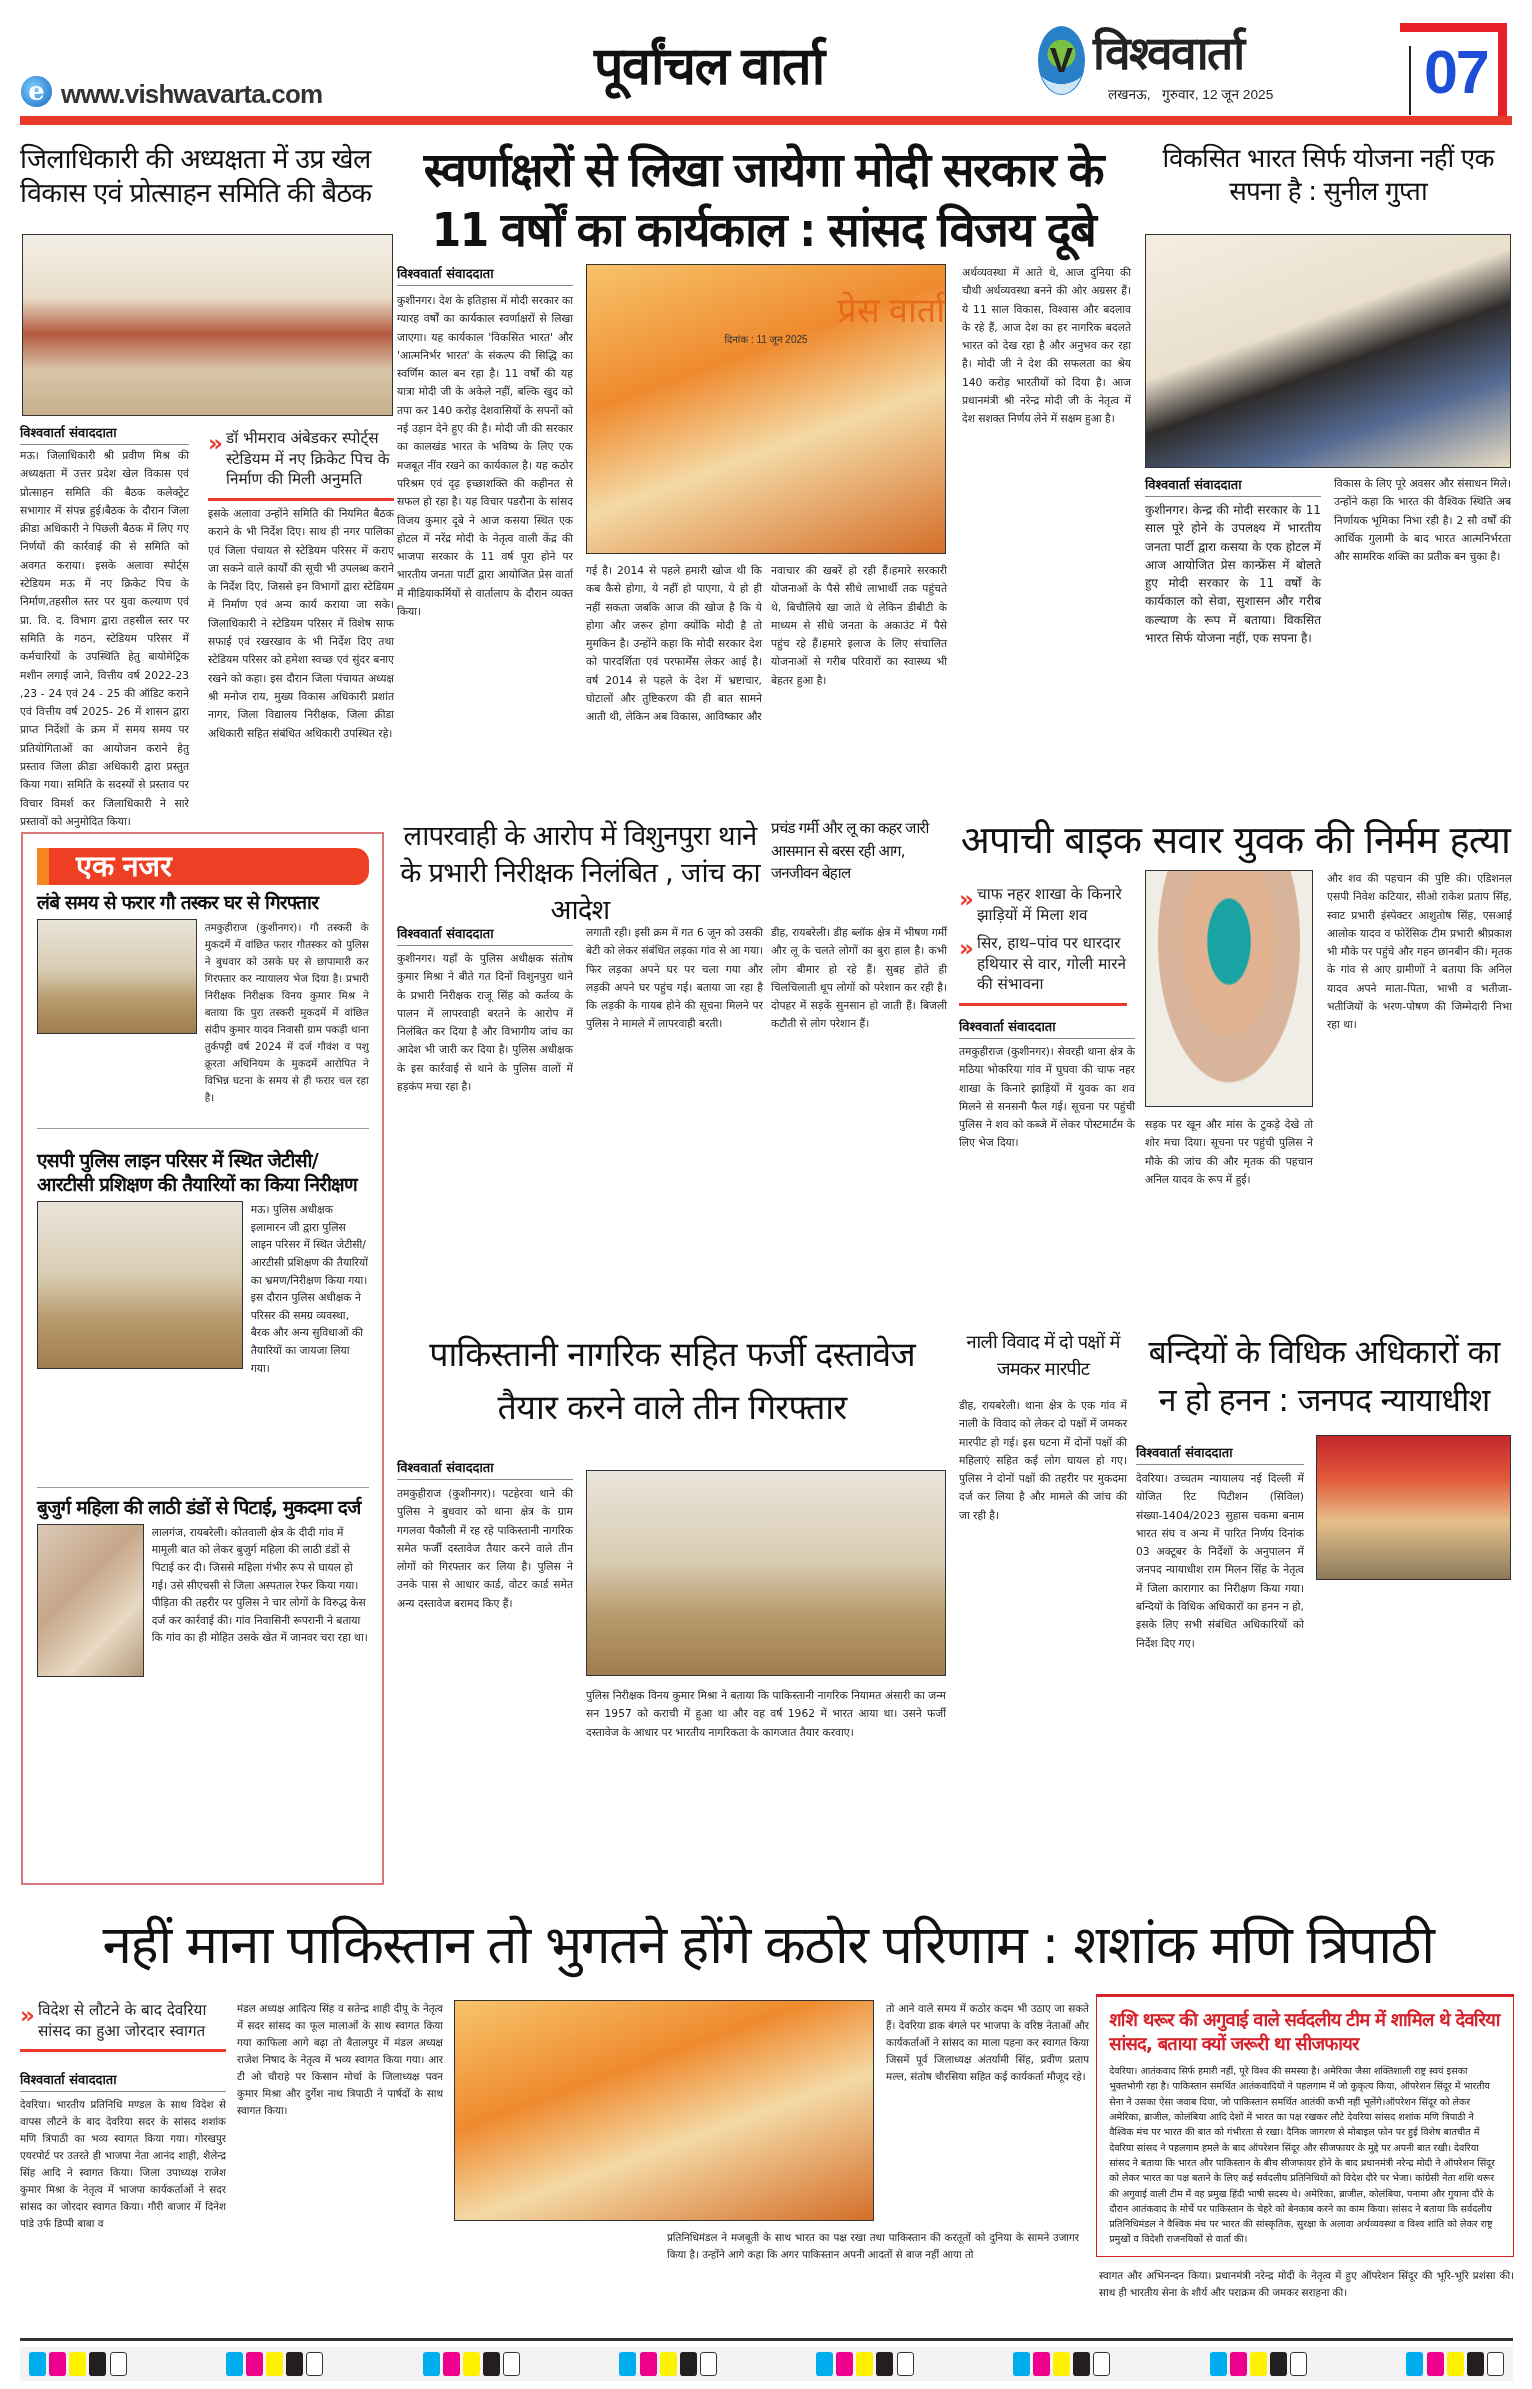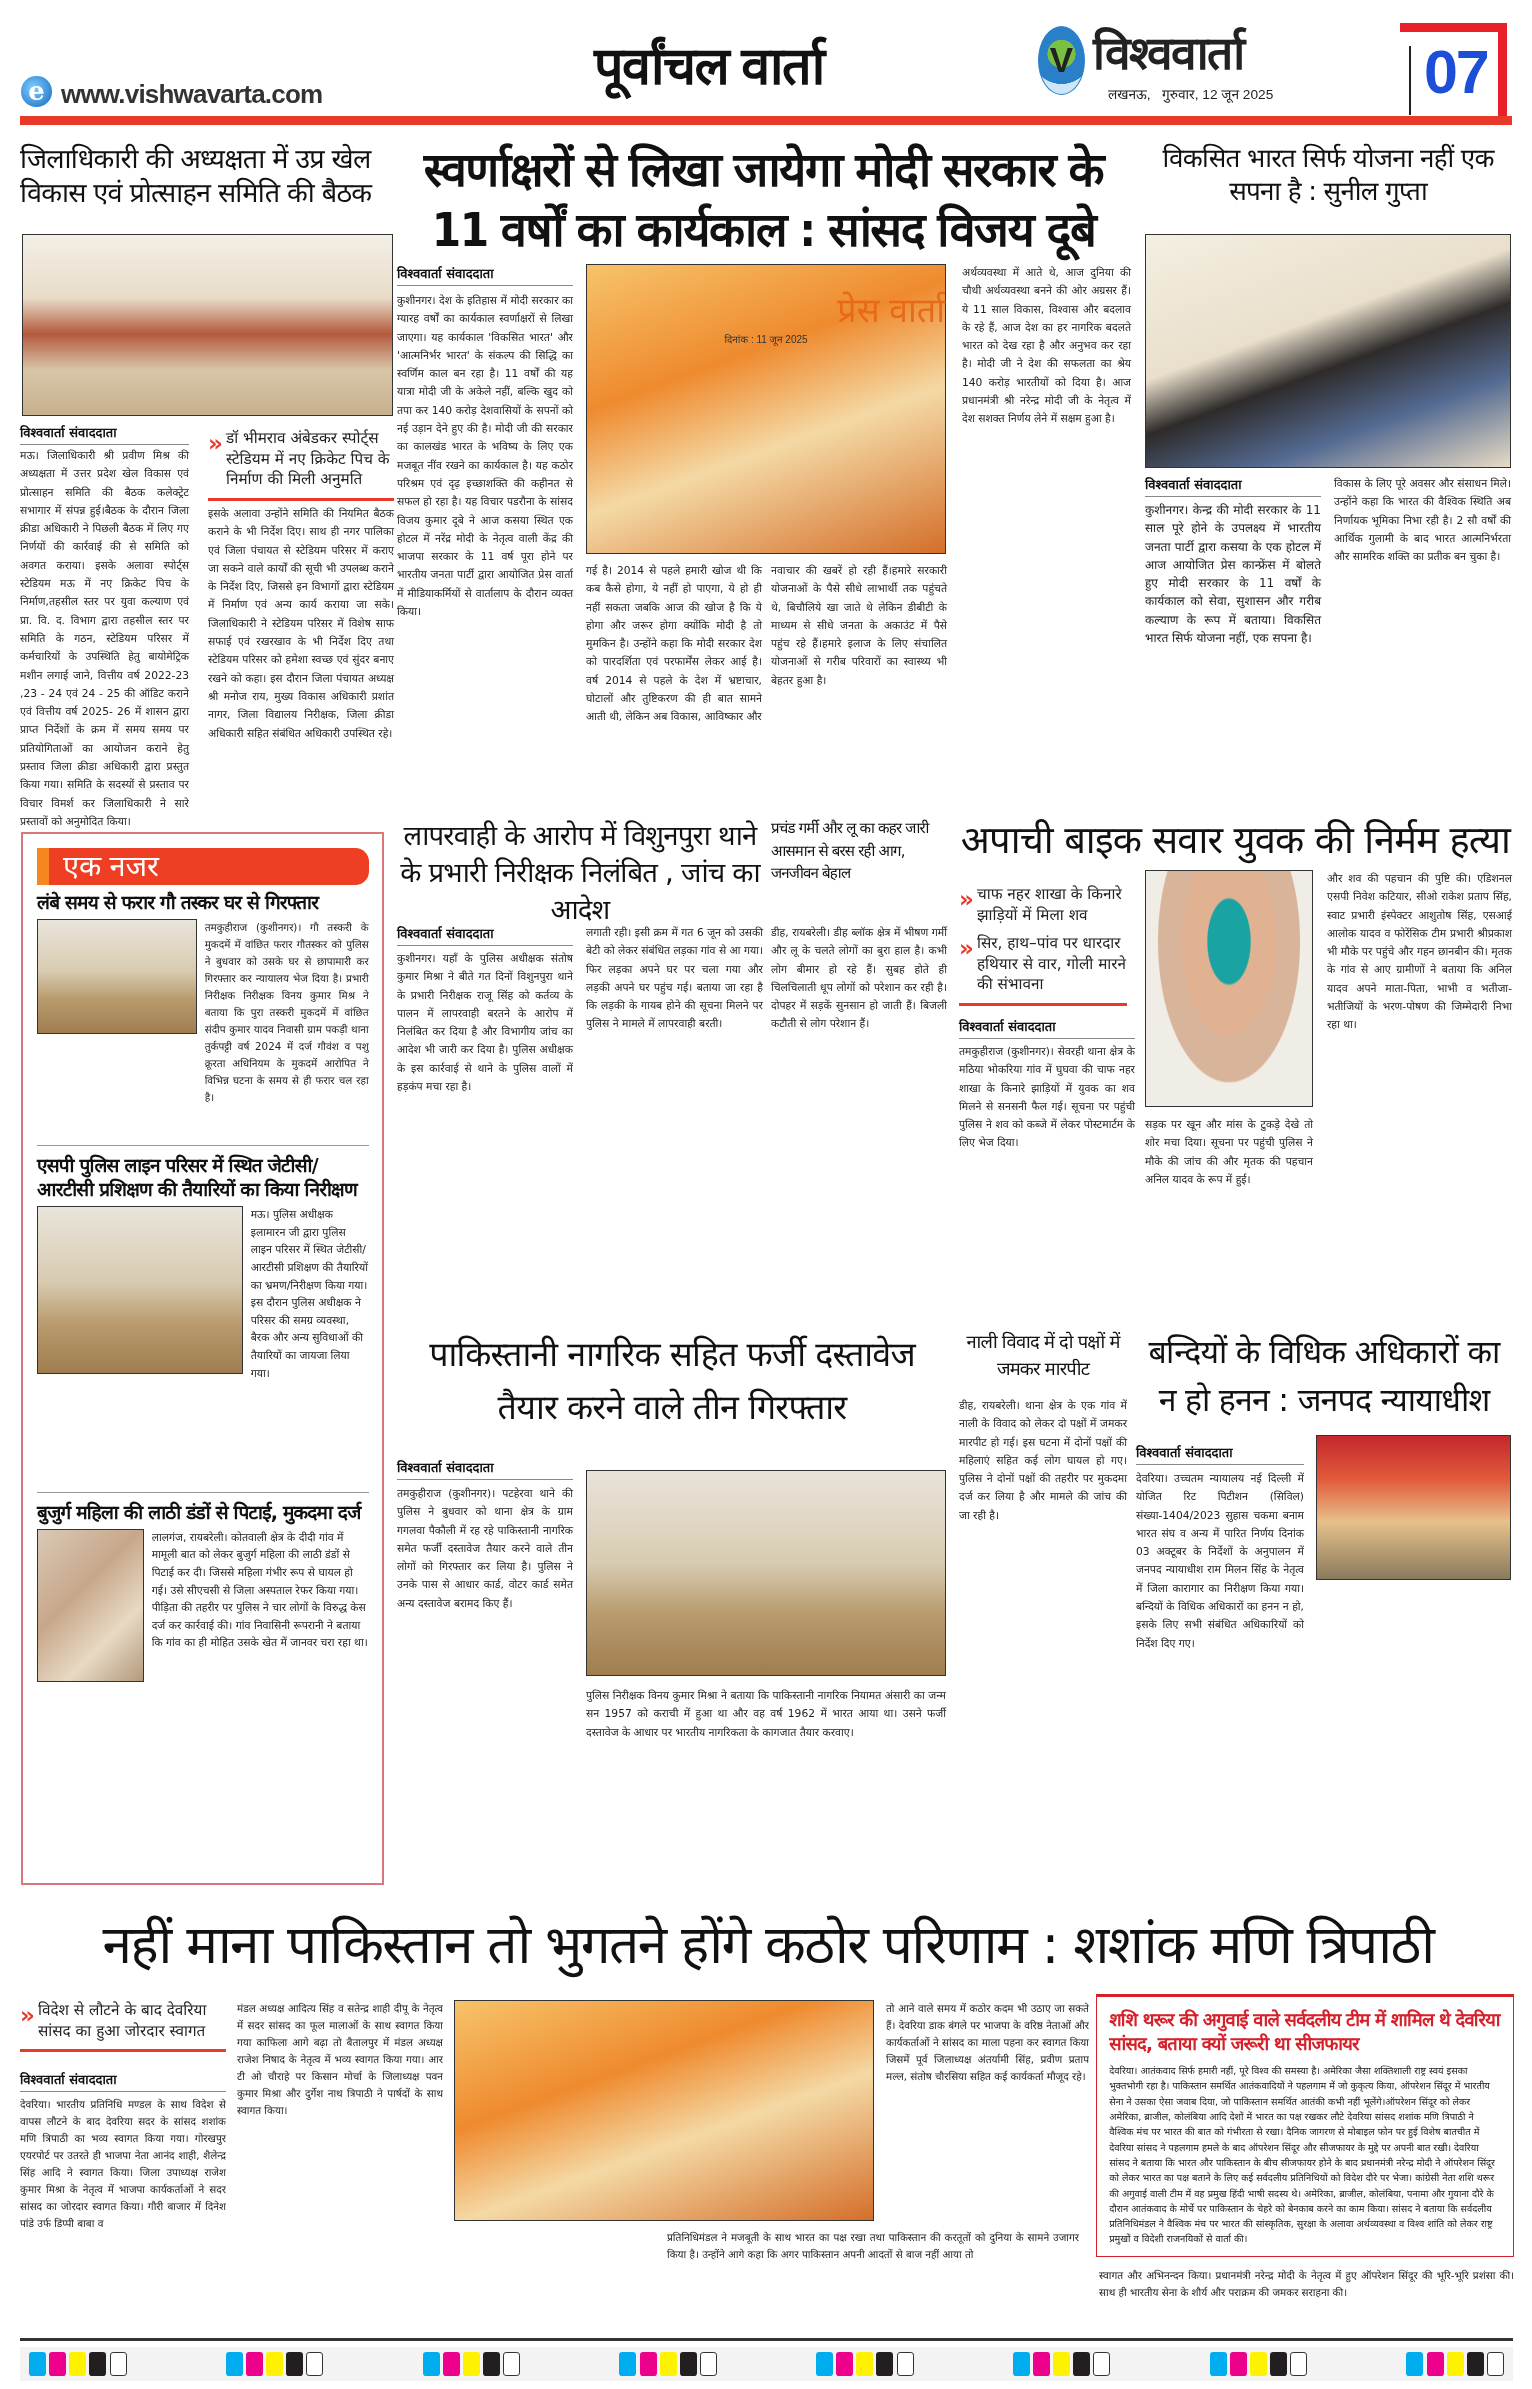--- a/index.html
+++ b/index.html
@@ -70,33 +70,33 @@
   <div class="hl-light" style="font-size:26px;text-align:center;padding:0 15.3px;">विकसित भारत सिर्फ योजना नहीं एक सपना है : सुनील गुप्ता</div>
   <div class="abs photo" style="left:0;top:92px;width:366px;height:234px;background:linear-gradient(160deg,#f4efe2 0%,#e9dfcc 40%,#2e2b2a 55%,#546a92 75%,#e8dcc4 100%);"></div>
   <div class="abs" style="left:0;top:333px;width:176px;">
     <div class="byline">विश्ववार्ता संवाददाता</div>
   </div>
   <div class="abs body" style="left:0;top:359px;width:176px;font-size:12px;line-height:18.3px;">कुशीनगर। केन्द्र की मोदी सरकार के 11 साल पूरे होने के उपलक्ष्य में भारतीय जनता पार्टी द्वारा कसया के एक होटल में आज आयोजित प्रेस कान्फ्रेंस में बोलते हुए मोदी सरकार के 11 वर्षों के कार्यकाल को सेवा, सुशासन और गरीब कल्याण के रूप में बताया। विकसित भारत सिर्फ योजना नहीं, एक सपना है।</div>
   <div class="abs body" style="left:189px;top:333px;width:177px;font-size:10.7px;line-height:18.3px;">विकास के लिए पूरे अवसर और संसाधन मिले। उन्होंने कहा कि भारत की वैश्विक स्थिति अब निर्णायक भूमिका निभा रही है। 2 सौ वर्षों की आर्थिक गुलामी के बाद भारत आत्मनिर्भरता और सामरिक शक्ति का प्रतीक बन चुका है।</div>
 </div>
 
 <div class="abs boxred" style="left:21.4px;top:832px;width:363px;height:1053px;padding:13.7px 13.7px;">
-  <div style="background:#ee3f24;border-left:12.2px solid #f6861f;border-radius:0 13.7px 13.7px 0;height:37px;color:#fff;font-size:29px;font-weight:normal;line-height:37px;padding-left:14px;">
+  <div style="background:#ee3f24;border-left:12.2px solid #f6861f;border-radius:0 13.7px 13.7px 0;height:37px;color:#fff;font-size:29px;font-weight:bold;line-height:37px;padding-left:27px;">
     <span>एक नजर</span>
   </div>
 
   <div style="margin-top:6.1px;">
     <div class="hl-light" style="font-size:19px;font-weight:bold;letter-spacing:-0.8px;">लंबे समय से फरार गौ तस्कर घर से गिरफ्तार</div>
     <div style="display:flex;gap:7.6px;margin-top:4.6px;">
       <div class="photo police" style="flex:0 0 160px;height:115px;"></div>
       <div class="body" style="font-size:10.3px;line-height:17px;height:206px;overflow:hidden;">तमकुहीराज (कुशीनगर)। गौ तस्करी के मुकदमें में वांछित फरार गौतस्कर को पुलिस ने बुधवार को उसके घर से छापामारी कर गिरफ्तार कर न्यायालय भेज दिया है। प्रभारी निरीक्षक निरीक्षक विनय कुमार मिश्र ने बताया कि पुरा तस्करी मुकदमें में वांछित संदीप कुमार यादव निवासी ग्राम पकड़ी थाना तुर्कपट्टी वर्ष 2024 में दर्ज गौवंश व पशु क्रूरता अधिनियम के मुकदमें आरोपित ने विभिन्न घटना के समय से ही फरार चल रहा है।</div>
     </div>
   </div>
 
-  <div style="margin-top:20px;border-top:1.5px solid #999;padding-top:8px;">
+  <div style="margin-top:3px;border-top:1.5px solid #999;padding-top:20px;">
     <div class="hl-light" style="font-size:19px;font-weight:bold;letter-spacing:-0.8px;">एसपी पुलिस लाइन परिसर में स्थित जेटीसी/आरटीसी प्रशिक्षण की तैयारियों का किया निरीक्षण</div>
     <div style="display:flex;gap:7.6px;margin-top:4.6px;">
       <div class="photo police" style="flex:0 0 206px;height:168px;"></div>
       <div class="body" style="font-size:10.7px;line-height:17.6px;height:275px;overflow:hidden;text-align:left;">मऊ। पुलिस अधीक्षक इलामारन जी द्वारा पुलिस लाइन परिसर में स्थित जेटीसी/आरटीसी प्रशिक्षण की तैयारियों का भ्रमण/निरीक्षण किया गया। इस दौरान पुलिस अधीक्षक ने परिसर की समग्र व्यवस्था, बैरक और अन्य सुविधाओं की तैयारियों का जायजा लिया गया।</div>
     </div>
   </div>
 
   <div style="margin-top:10.7px;border-top:1.5px solid #999;padding-top:7.6px;">
     <div class="hl-light" style="font-size:19px;font-weight:bold;letter-spacing:-0.8px;">बुजुर्ग महिला की लाठी डंडों से पिटाई, मुकदमा दर्ज</div>
     <div style="display:flex;gap:7.6px;margin-top:4.6px;">

